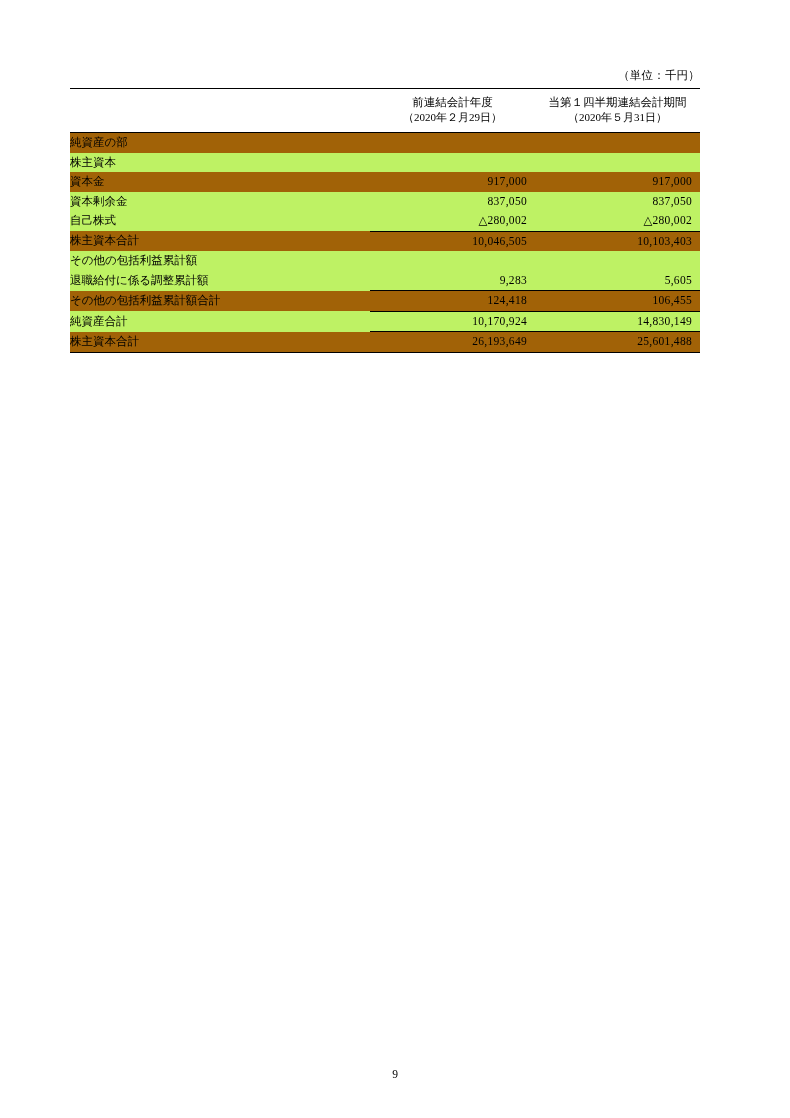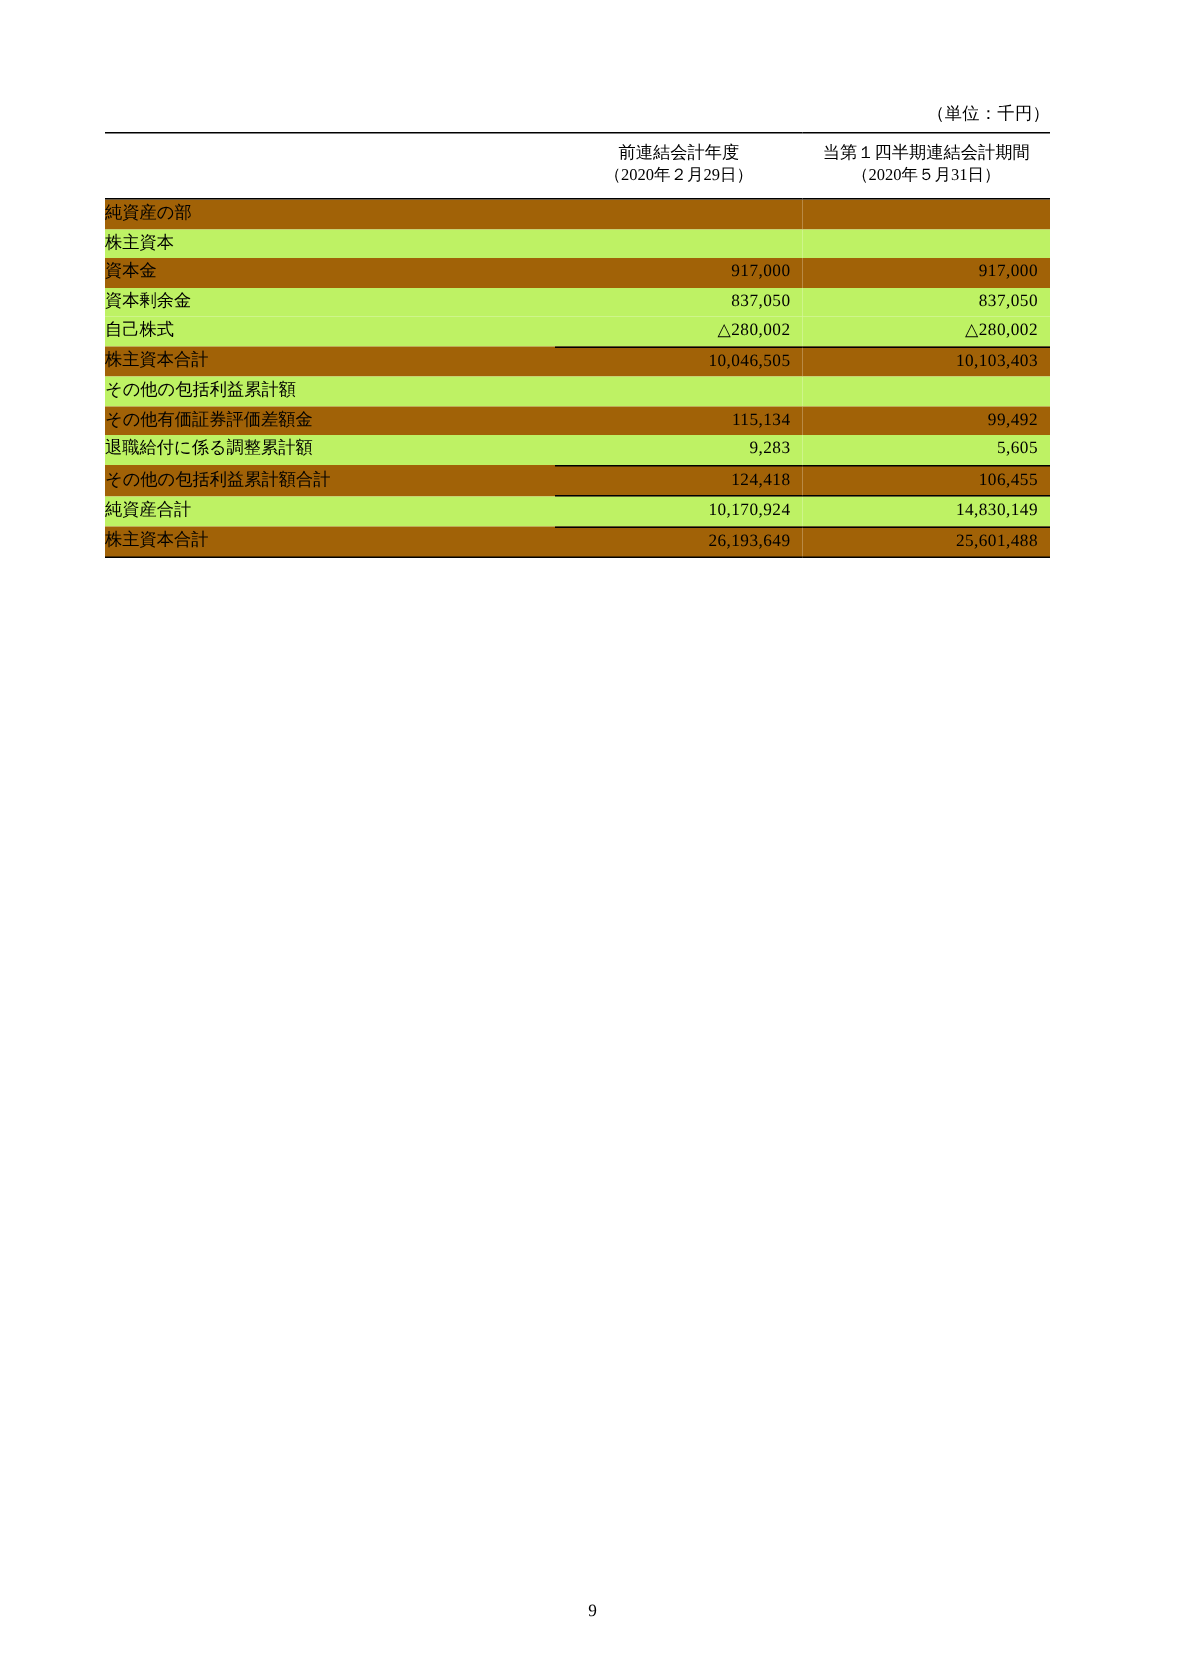--- a/index.html
+++ b/index.html
@@ -176,25 +176,20 @@
         <td class="val">10,046,505</td>
         <td class="val">10,103,403</td>
       </tr>
 
       <tr class="plain">
         <td class="label ind1">その他の包括利益累計額</td>
         <td class="val"></td>
         <td class="val"></td>
       </tr>
 
-      <tr class="shade">
-        <td class="label ind2">その他有価証券評価差額金</td>
-        <td class="val">115,134</td>
-        <td class="val">99,492</td>
-      </tr>
 
       <tr class="plain">
         <td class="label ind2">退職給付に係る調整累計額</td>
         <td class="val">9,283</td>
         <td class="val">5,605</td>
       </tr>
 
       <tr class="shade rule-above">
         <td class="label ind2">その他の包括利益累計額合計</td>
         <td class="val">124,418</td>

